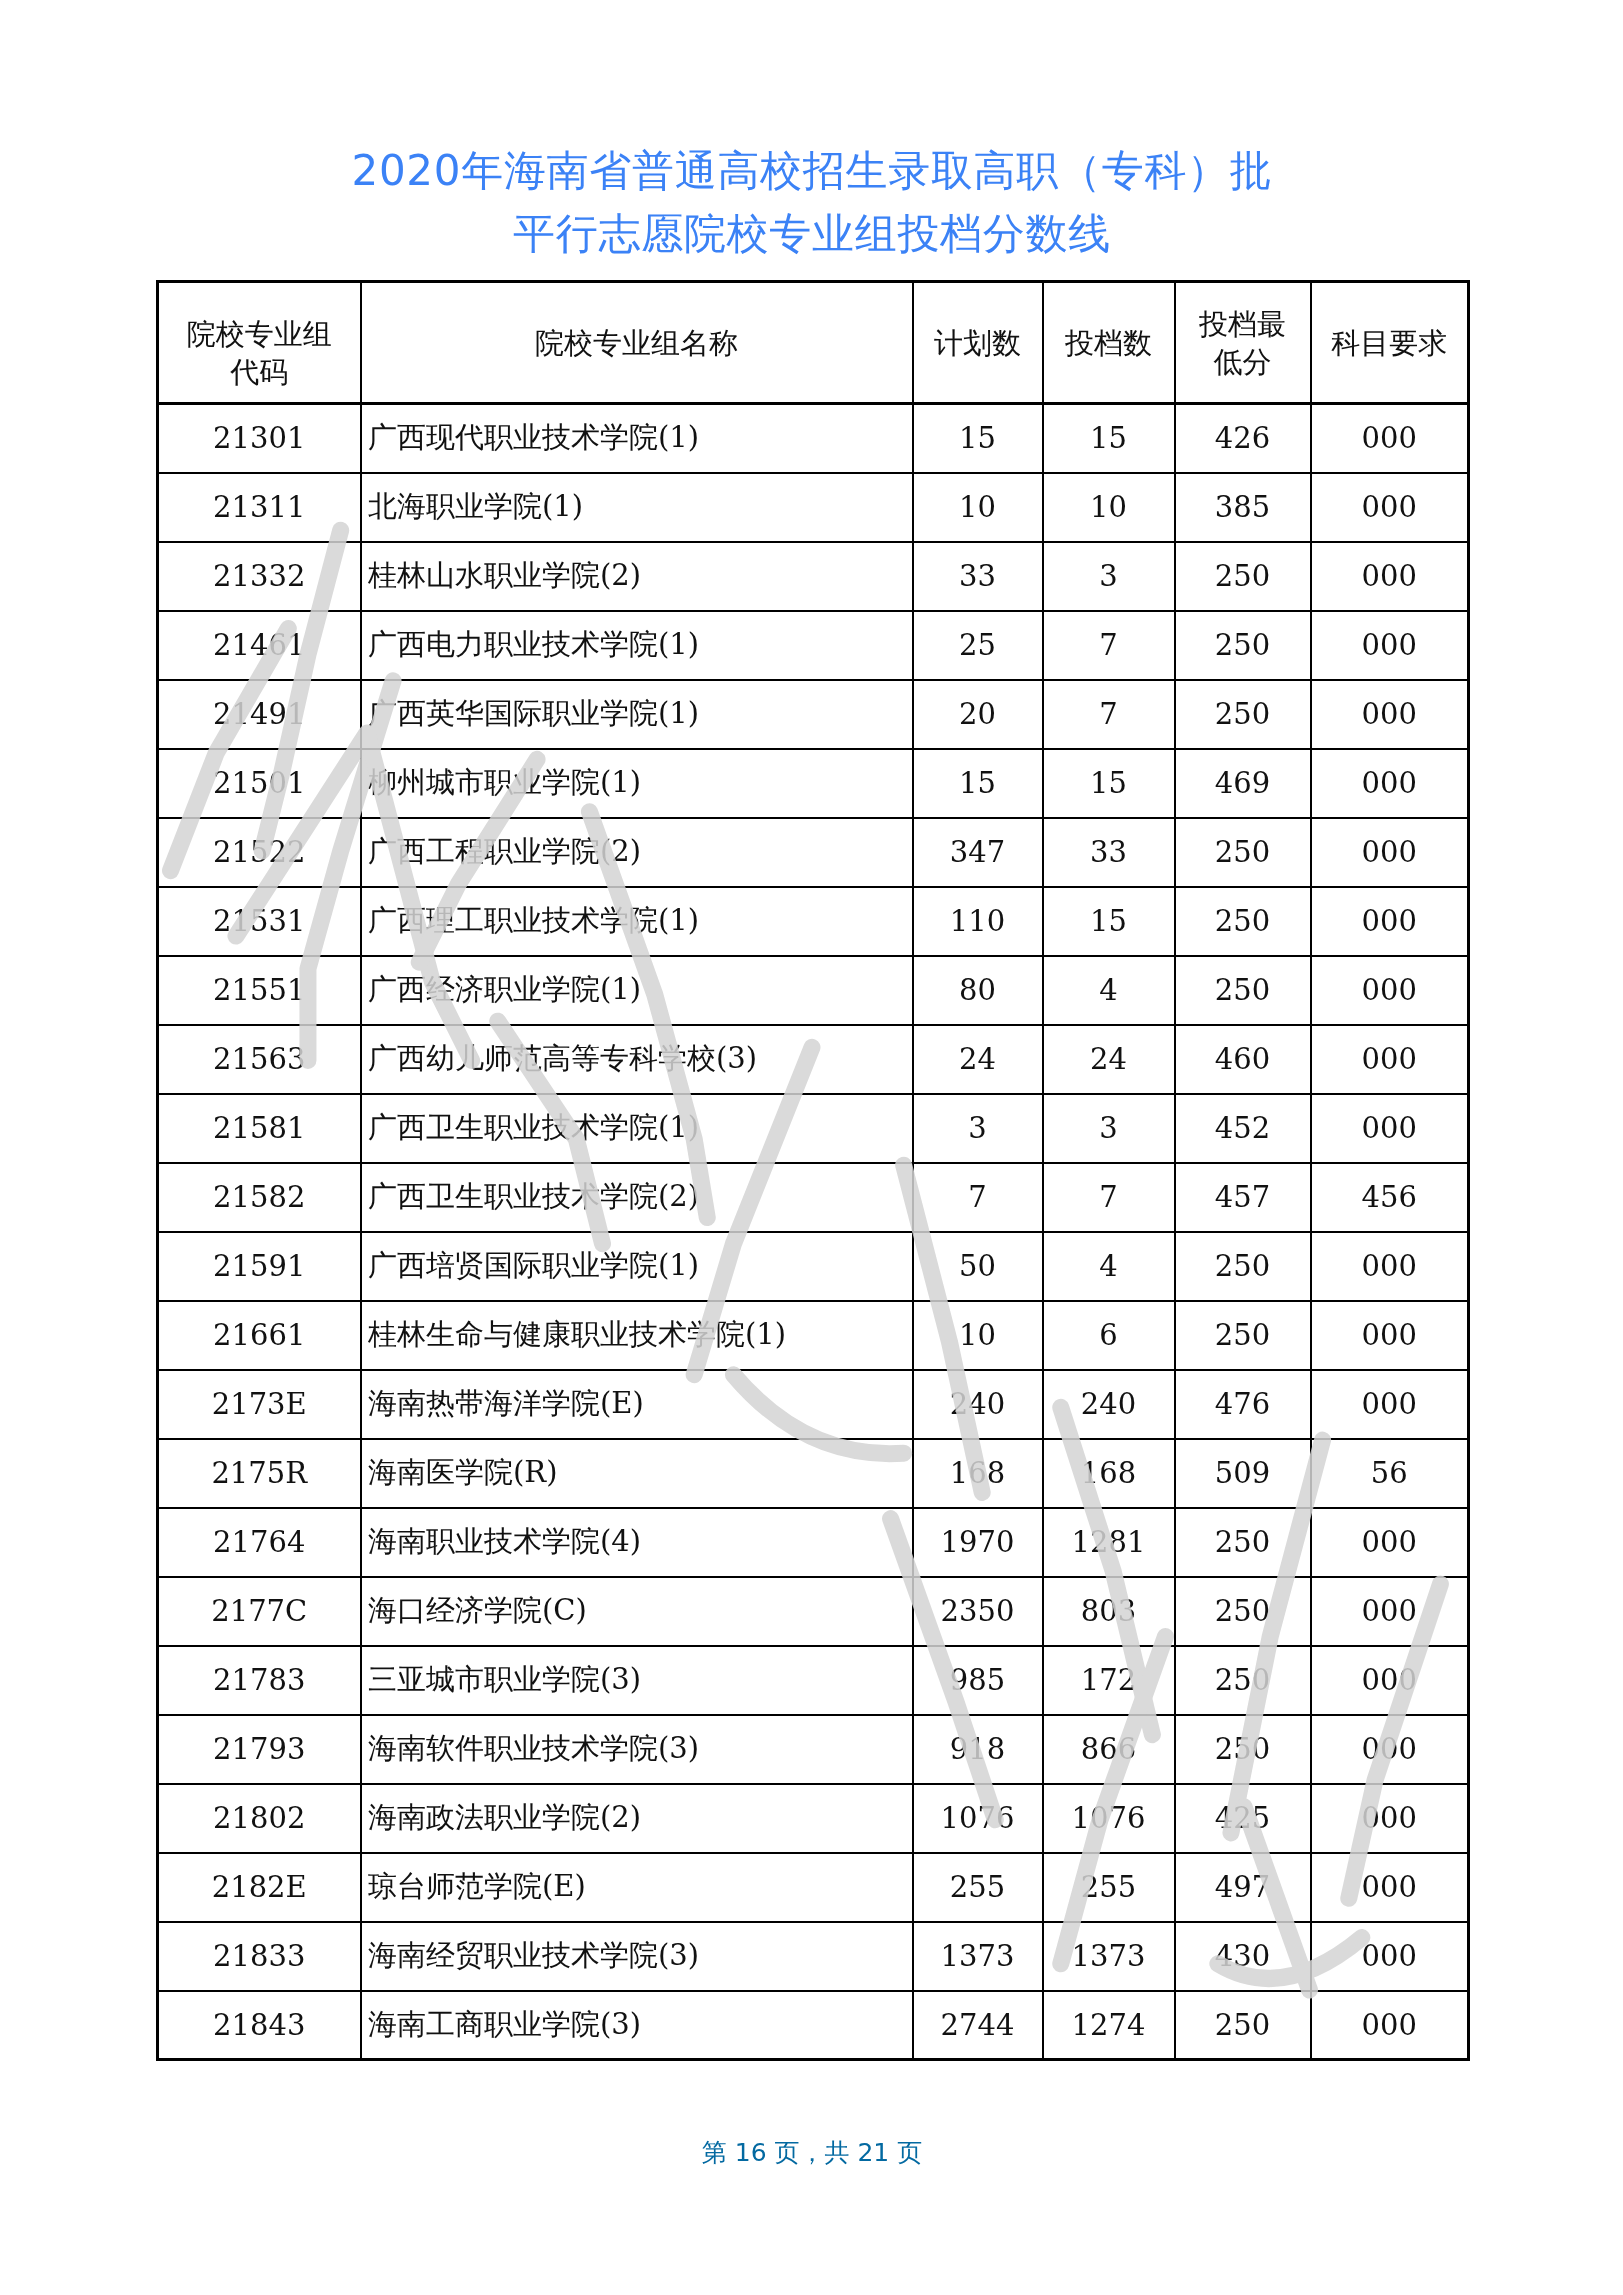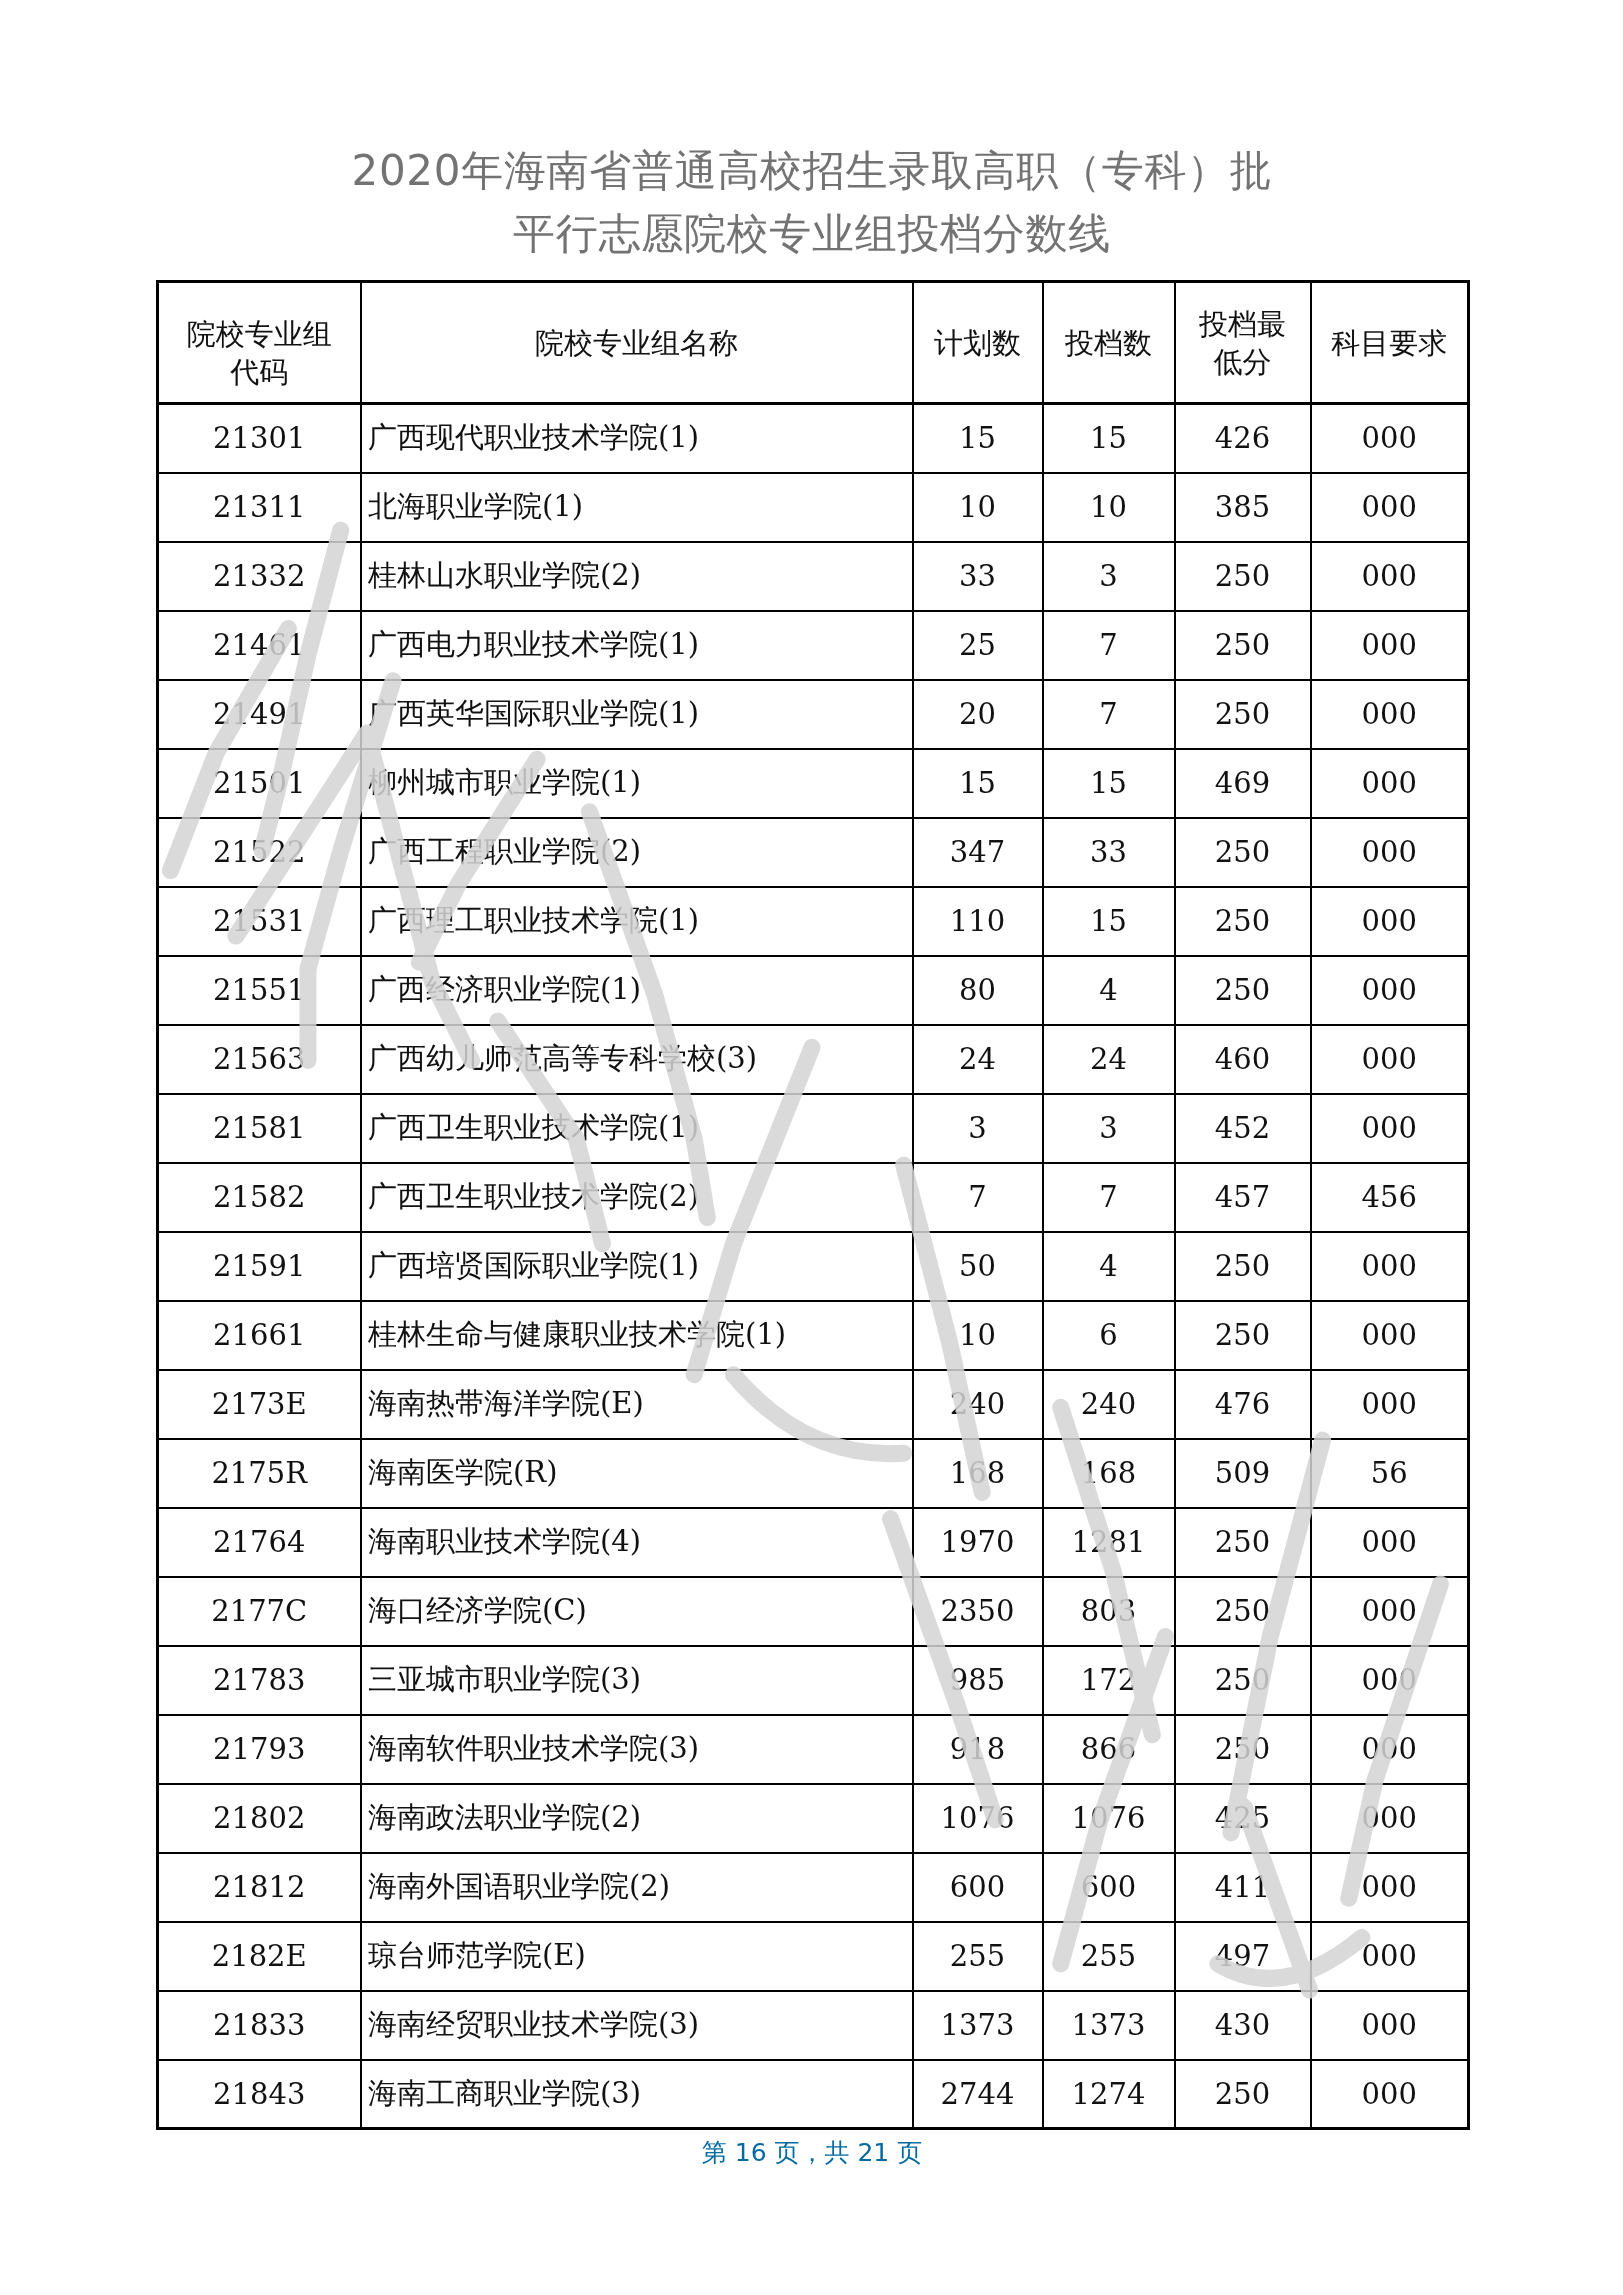--- a/index.html
+++ b/index.html
@@ -3,21 +3,21 @@
   <meta charset="utf-8">
   <style>
     html, body { margin: 0; padding: 0; background: #ffffff; }
     body {
       width: 1624px; height: 2295px; position: relative; overflow: hidden;
       font-family: "DejaVu Serif", "Liberation Serif", serif; color: #111;
     }
     .title {
       position: absolute; left: 0; width: 1624px; text-align: center;
       font-family: "DejaVu Sans", "Liberation Sans", sans-serif;
-      font-size: 42px; line-height: 52px; color: #737373; letter-spacing: 0.7px;
+      font-size: 42px; line-height: 52px; color: #3b82f6; letter-spacing: 0.7px;
     }
     .title.l1 { top: 145px; }
     .title.l2 { top: 208px; font-family: Liberation Serif, serif; }
     table.grid {
       position: absolute; left: 156px; top: 280px; width: 1311px;
       border-collapse: collapse; table-layout: fixed;
     }
     table.grid th, table.grid td {
       border: 2px solid #000; text-align: center; vertical-align: middle; padding: 0;
     }
@@ -226,28 +226,20 @@
         <td>866</td>
         <td>250</td>
         <td>000</td>
       </tr>
       <tr>
         <td>21802</td>
         <td class="name">海南政法职业学院(2)</td>
         <td>1076</td>
         <td>1076</td>
         <td>425</td>
-        <td>000</td>
-      </tr>
-      <tr>
-        <td>21812</td>
-        <td class="name">海南外国语职业学院(2)</td>
-        <td>600</td>
-        <td>600</td>
-        <td>411</td>
         <td>000</td>
       </tr>
       <tr>
         <td>2182E</td>
         <td class="name">琼台师范学院(E)</td>
         <td>255</td>
         <td>255</td>
         <td>497</td>
         <td>000</td>
       </tr>

